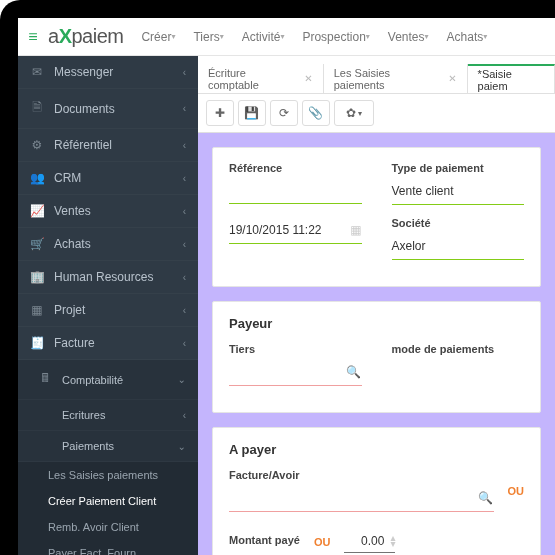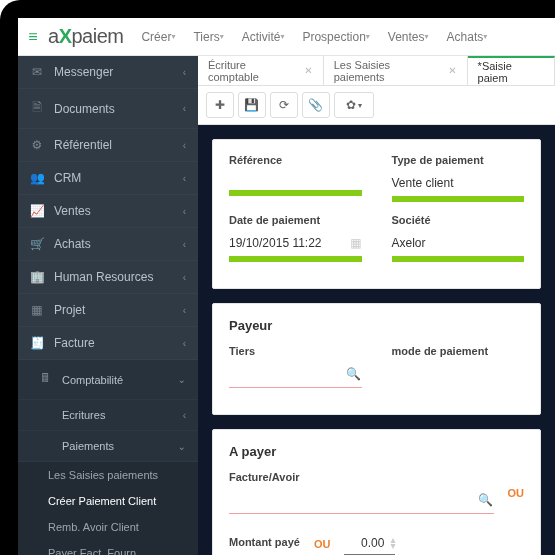--- a/index.html
+++ b/index.html
@@ -22,36 +22,36 @@
 .side-item .left { display: flex; align-items: center; gap: 10px; }
 .side-item .icon { width: 14px; font-size: 12px; color: #7a8690; text-align: center; }
 .side-item .chev { font-size: 10px; color: #7a8690; }
 .side-sub { background: #28323c; }
 .side-sub .side-item { padding-left: 20px; font-size: 11px; }
 .side-sub2 { background: #222b34; }
 .side-sub2 .side-item { padding-left: 30px; font-size: 11px; border: none; padding-top: 7px; padding-bottom: 7px; color: #9aa5af; }
 .side-sub2 .side-item.active { color: #fff; font-weight: normal; }
 .side-item.expanded { background: #28323c; }
 
-.main { flex: 1; background: #0f172a; overflow: hidden; }
+.main { flex: 1; background: #c4b5fd; overflow: hidden; margin-top: 8px; }
 .tabs { display: flex; background: #fff; border-bottom: 1px solid #e0e0e0; font-size: 11px; height: 30px; align-items: stretch; }
 .tab { padding: 0 10px; display: flex; align-items: center; gap: 6px; border-right: 1px solid #e0e0e0; color: #666; cursor: pointer; }
 .tab .close { color: #bbb; font-size: 10px; }
 .tab.active { border-top: 2px solid #2aaa5b; color: #333; }
 
 .toolbar { display: flex; gap: 4px; padding: 6px 8px; background: #fff; border-bottom: 1px solid #e0e0e0; }
 .tbtn { width: 28px; height: 26px; border: 1px solid #ddd; border-radius: 3px; background: #fff; display: flex; align-items: center; justify-content: center; color: #666; font-size: 12px; cursor: pointer; }
 .tbtn.wide { width: 40px; gap: 2px; }
 
 .form { padding: 14px; }
 .card { background: #fff; border: 1px solid #e5e5e5; border-radius: 2px; padding: 14px 16px; margin-bottom: 14px; }
 .row { display: flex; gap: 30px; margin-bottom: 12px; }
 .field { flex: 1; }
 .flabel { font-size: 11px; color: #444; font-weight: bold; margin-bottom: 4px; display: block; }
-.fval { font-size: 12px; color: #333; padding: 6px 0; border-bottom: 6px solid #84cc16; display: flex; justify-content: space-between; align-items: center; min-height: 26px; }
+.fval { font-size: 12px; color: #333; padding: 6px 0; border-bottom: 1px solid #84cc16; display: flex; justify-content: space-between; align-items: center; min-height: 26px; }
 .fval .glyph { color: #ccc; font-size: 12px; }
 .section-title { font-size: 13px; font-weight: bold; color: #333; margin-bottom: 12px; }
 .search-line { border-bottom: 1px solid #f0a0a0; padding: 6px 0; display: flex; justify-content: flex-end; }
 .search-line .mag { color: #ccc; font-size: 12px; }
 .pay-row { display: flex; align-items: center; gap: 14px; }
 .pay-field { flex: 1; }
 .ou { font-size: 11px; color: #f08030; font-weight: bold; }
 .num-input { display: flex; align-items: center; gap: 6px; border-bottom: 1px solid #737373; padding: 4px 0; }
 .num-input .val { font-size: 12px; color: #333; min-width: 40px; text-align: right; }
 .num-input .spin { color: #ccc; font-size: 10px; display: flex; flex-direction: column; line-height: 6px; }
@@ -232,21 +232,20 @@
             </div>
             <div class="field">
               <span class="flabel">Type de paiement</span>
               <div class="fval">
                   <span>Vente client</span>
                 </div>
             </div>
           </div>
           <div class="row">
             <div class="field">
-              <span class="flabel">Date de paiement</span>
               <div class="fval">
                   <span>19/10/2015 11:22</span>
                   <span class="glyph">▦</span>
                 </div>
             </div>
             <div class="field">
               <span class="flabel">Société</span>
               <div class="fval">
                   <span>Axelor</span>
                 </div>
@@ -257,21 +256,21 @@
         <div class="card">
           <div class="section-title">Payeur</div>
           <div class="row">
             <div class="field">
               <span class="flabel">Tiers</span>
               <div class="search-line">
                   <span class="mag">🔍</span>
                 </div>
             </div>
             <div class="field">
-              <span class="flabel">mode de paiement</span>
+              <span class="flabel">mode de paiements</span>
             </div>
           </div>
         </div>
 
         <div class="card">
           <div class="section-title">A payer</div>
           <div class="pay-row" style="margin-bottom:18px;">
             <div class="pay-field">
               <span class="flabel">Facture/Avoir</span>
               <div class="search-line">

